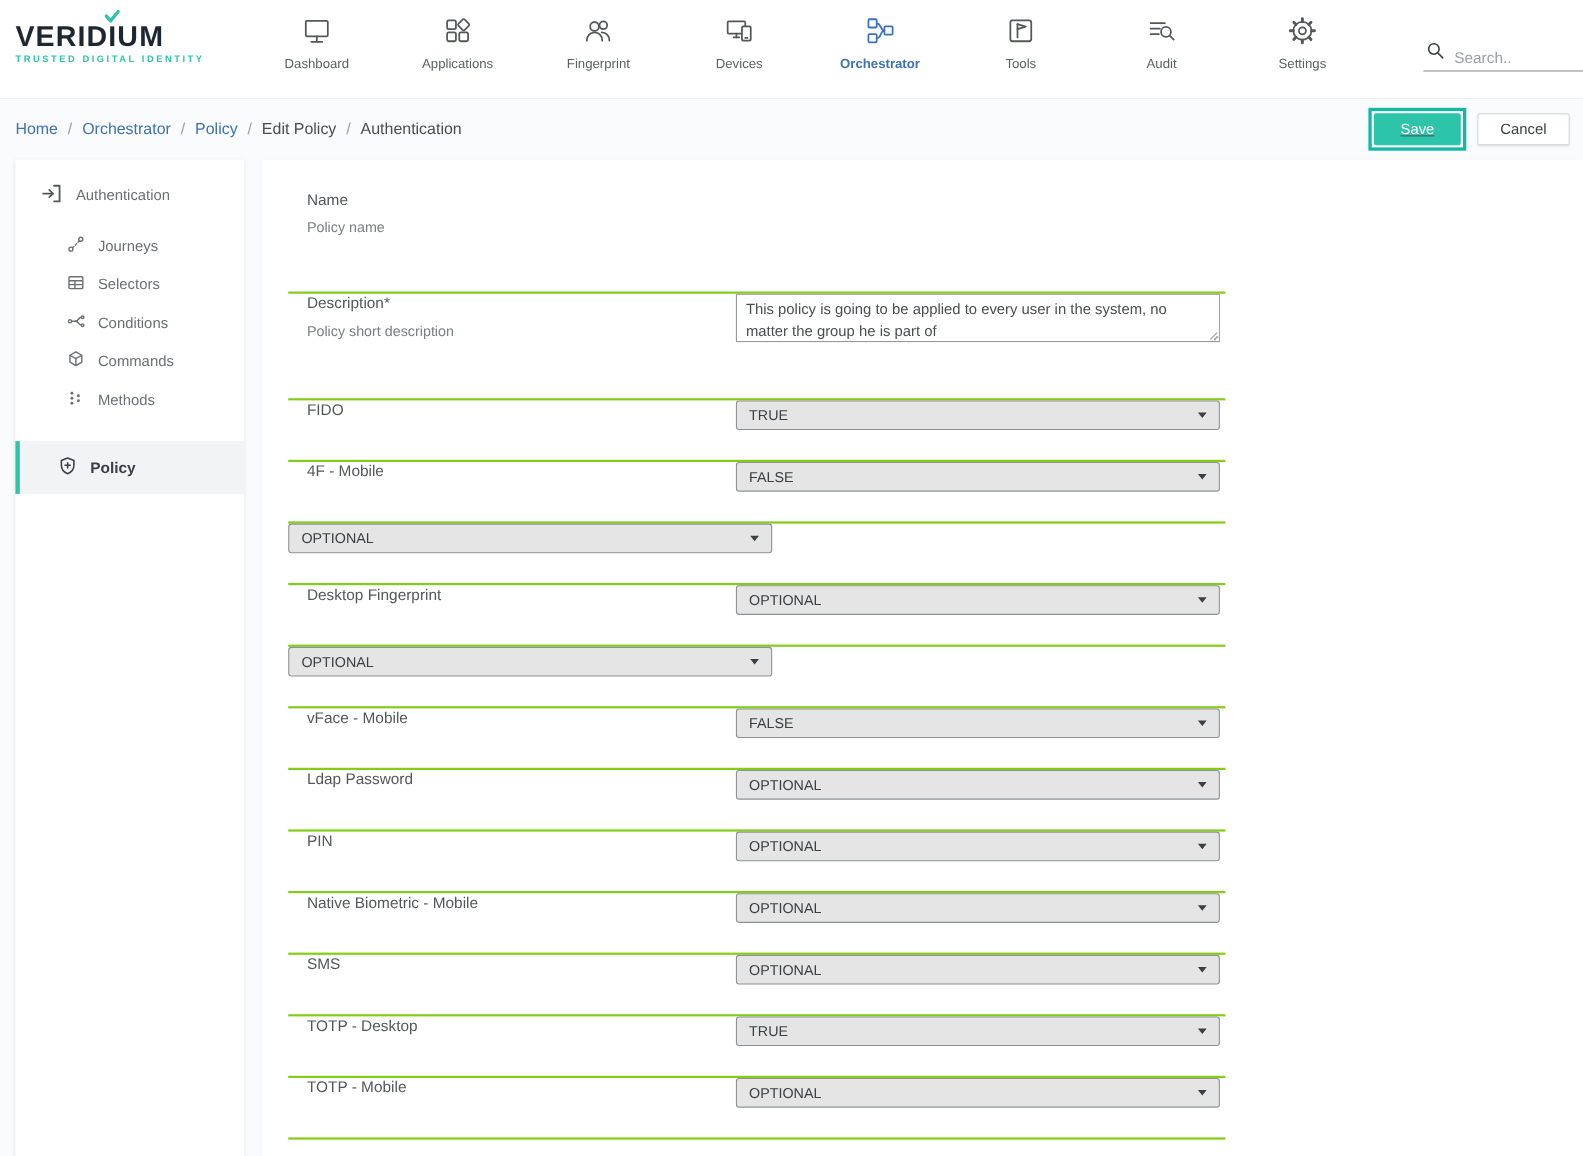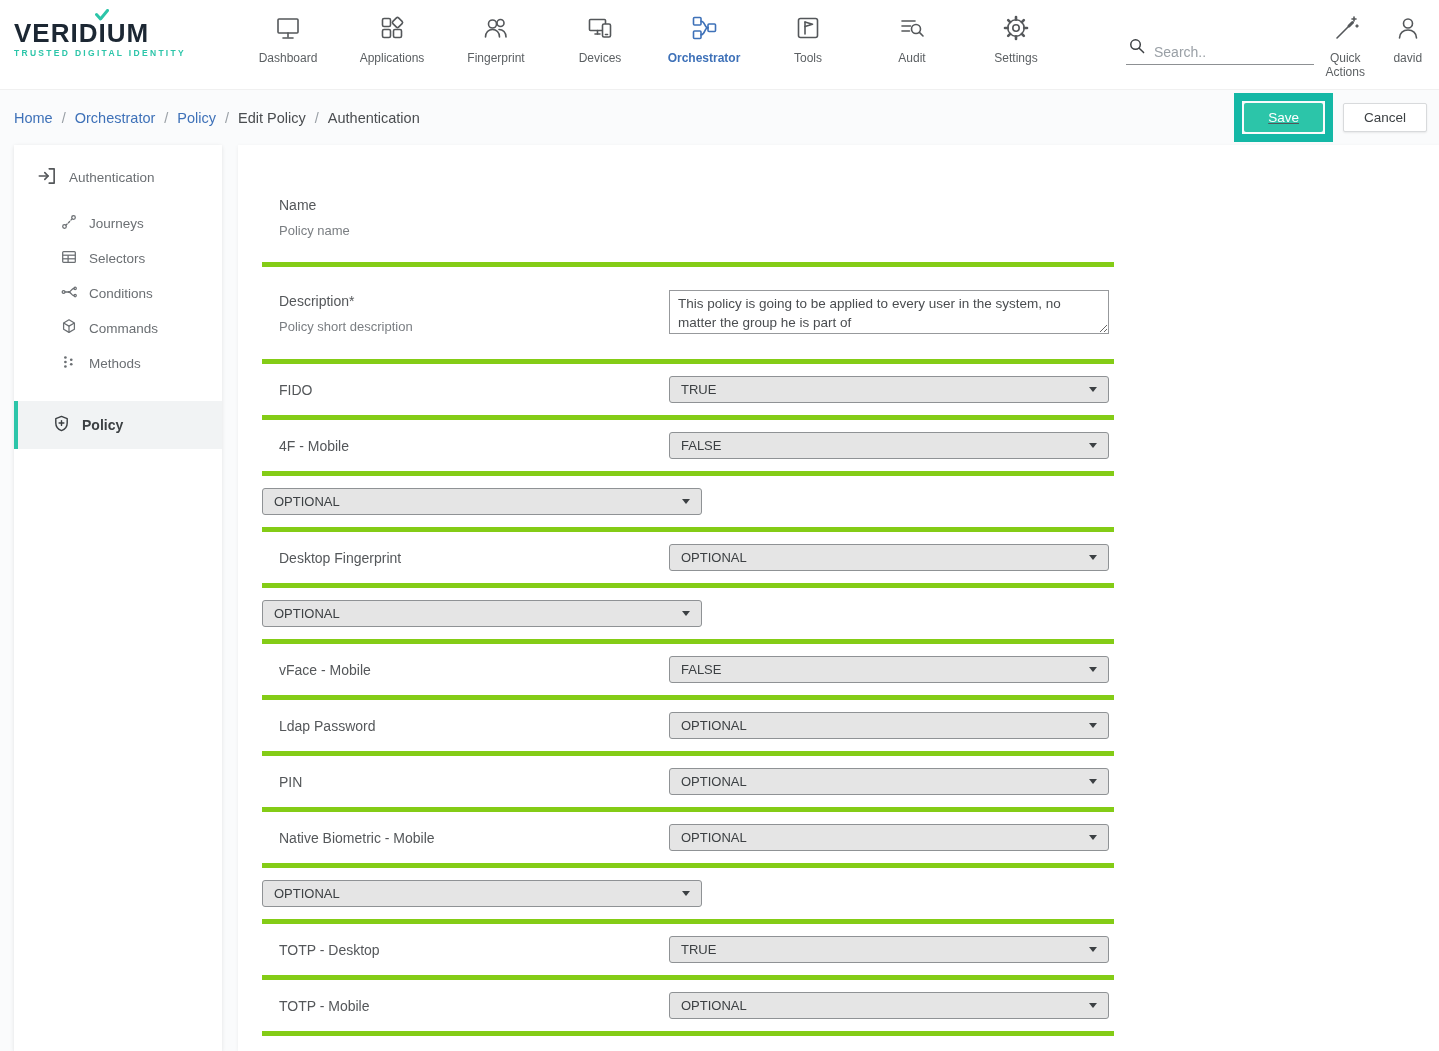--- a/index.html
+++ b/index.html
@@ -8,58 +8,58 @@
     font-family: "Liberation Sans", "DejaVu Sans", sans-serif;
     background:#fafbfc; color:#54575a; font-size:14px;
   }
   
   .topbar { height:90px; background:#fff; display:flex; align-items:stretch; border-bottom:1px solid #f0f0f0; position:relative; }
   .logo { padding:20px 10px 0 14px; width:208px; flex-shrink:0; }
   .logo-text { font-size:26px; font-weight:800; letter-spacing:1px; color:#1c2733; line-height:1; }
   .logo-i { position:relative; }
   .logo-check { position:absolute; top:-9px; left:-3px; }
   .logo-tagline { font-size:8.5px; font-weight:700; letter-spacing:2.3px; color:#2cc5a9; margin-top:2px; }
-  .nav { display:flex; margin-left:28px; }
+  .nav { display:flex; margin-left:28px;gap:24px; }
   .nav-item { width:104px; text-align:center; padding-top:13px; cursor:pointer; color:#54575a; }
   .nav-item .nav-label { display:block; font-size:12px; margin-top:5px; color:#5c6063; }
   .nav-item.active { color:#3e71b8; }
   .nav-item.active .nav-label { color:#3e71b8; font-weight:700; }
   .nav-icon svg { display:inline-block; }
   .search-box { display:flex; align-items:flex-end; gap:6px; margin:0 0 24px 58px; align-self:flex-end;
     border-bottom:1px solid #8d9093; width:218px; padding-bottom:4px; }
   .search-box input { border:none; outline:none; font-size:14px; color:#5c6063; width:160px; background:transparent;
     font-family:"Liberation Sans","DejaVu Sans",sans-serif; }
   .search-box input::placeholder { color:#9aa0a6; }
   .top-util { width:96px; text-align:center; padding-top:13px; cursor:pointer; }
   .top-util .nav-label { display:block; font-size:12px; margin-top:5px; color:#5c6063; }
   
   .crumbbar { height:55px; display:flex; align-items:center; padding:0 12px 0 14px; justify-content:space-between; }
   .breadcrumb { font-size:14.5px; display:flex; align-items:center; gap:9px; }
   .bc-link { color:#3e71b8; cursor:pointer; }
   .bc-current { color:#4a4d50; }
   .bc-sep { color:#9aa0a6; }
   .crumb-actions { display:flex; align-items:center; }
-  .save-highlight { border:8px solid #14b8a6; padding:2px; display:inline-flex;text-decoration:underline; }
+  .save-highlight { border:3px solid #14b8a6; padding:2px; display:inline-flex;text-decoration:underline; }
   .btn { height:29px; font-size:13.5px; border-radius:2px; cursor:pointer;
     font-family:"Liberation Sans","DejaVu Sans",sans-serif; }
   .btn-save { background:#2cc5a9; color:#fff; border:none; padding:0 24px; }
   .btn-cancel { background:#fff; color:#3c4043; border:1px solid #d8dadc; padding:0 20px; margin-left:10px;
     box-shadow:0 1px 2px rgba(0,0,0,.08); }
   
   .content { display:flex; height:906px; padding-left:14px; align-items:stretch; }
   .sidebar { width:208px; flex-shrink:0; background:#fff; box-shadow:0 1px 4px rgba(0,0,0,.10); padding-top:6px; }
   .side-header { display:flex; align-items:center; gap:11px; padding:14px 14px 16px 22px; color:#6b6f73; font-size:13.5px; }
   .side-item { display:flex; align-items:center; gap:11px; padding:7px 12px 7px 46px; font-size:13.5px; color:#6b6f73; cursor:pointer; }
   .side-item svg { flex-shrink:0; }
   .side-policy { margin-top:20px; display:flex; align-items:center; gap:11px; padding:13px 12px 13px 34px;
     background:#f1f3f4; border-left:4px solid #2cc5a9; font-weight:700; color:#3c4043; font-size:14px; cursor:pointer; }
   
   .main { flex:1; background:#fff; margin-left:16px; box-shadow:0 1px 4px rgba(0,0,0,.06); padding:28px 0 0 24px; }
   .form { width:852px; }
-  .form-row { display:flex; align-items:center; min-height:56px; border-bottom:5px solid #84cc16; }
+  .form-row { display:flex; min-height:56px; border-bottom:2px solid #84cc16; }
   .form-row-name { min-height:94px; }
   .form-row-desc { min-height:97px; }
   .form-label-col { width:407px; padding-left:17px; }
   .form-label { font-size:14px; color:#54575a; }
   .form-sublabel { font-size:13px; color:#7a7e82; margin-top:10px; }
   .control { width:440px; }
   .text-input { width:440px; height:27px; background:#e9eaeb; border:1px solid #aeb0b2; border-radius:2px;
     font-size:14px; color:#4a4d50; padding:0 10px; font-family:"Liberation Sans","DejaVu Sans",sans-serif; }
   .textarea { width:440px; height:44px; background:#fff; border:1px solid #97999c; font-size:13.5px; color:#4a4d50;
     padding:3px 8px; line-height:1.45; resize:both; font-family:"Liberation Sans","DejaVu Sans",sans-serif; }
@@ -397,20 +397,23 @@
             </div>
             <div class="control">
               <div class="dropdown">
                 <span class="dropdown-value">OPTIONAL</span>
                 <span class="caret"></span>
               </div>
             </div>
           </div>
 
           <div class="form-row">
+            <div class="form-label-col">
+              <div class="form-label">SMS</div>
+            </div>
             <div class="control">
               <div class="dropdown">
                 <span class="dropdown-value">OPTIONAL</span>
                 <span class="caret"></span>
               </div>
             </div>
           </div>
 
           <div class="form-row">
             <div class="form-label-col">

